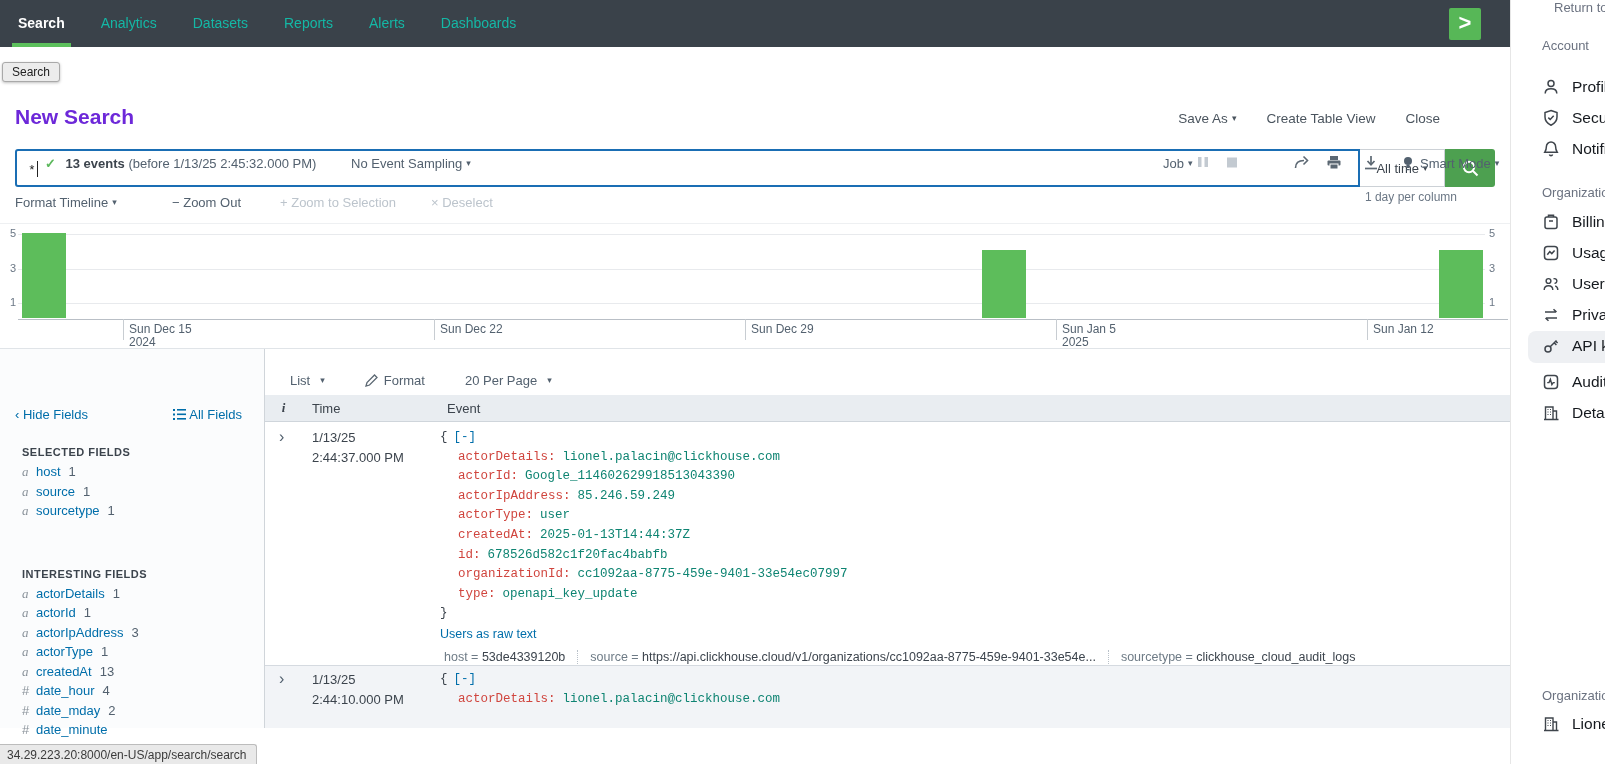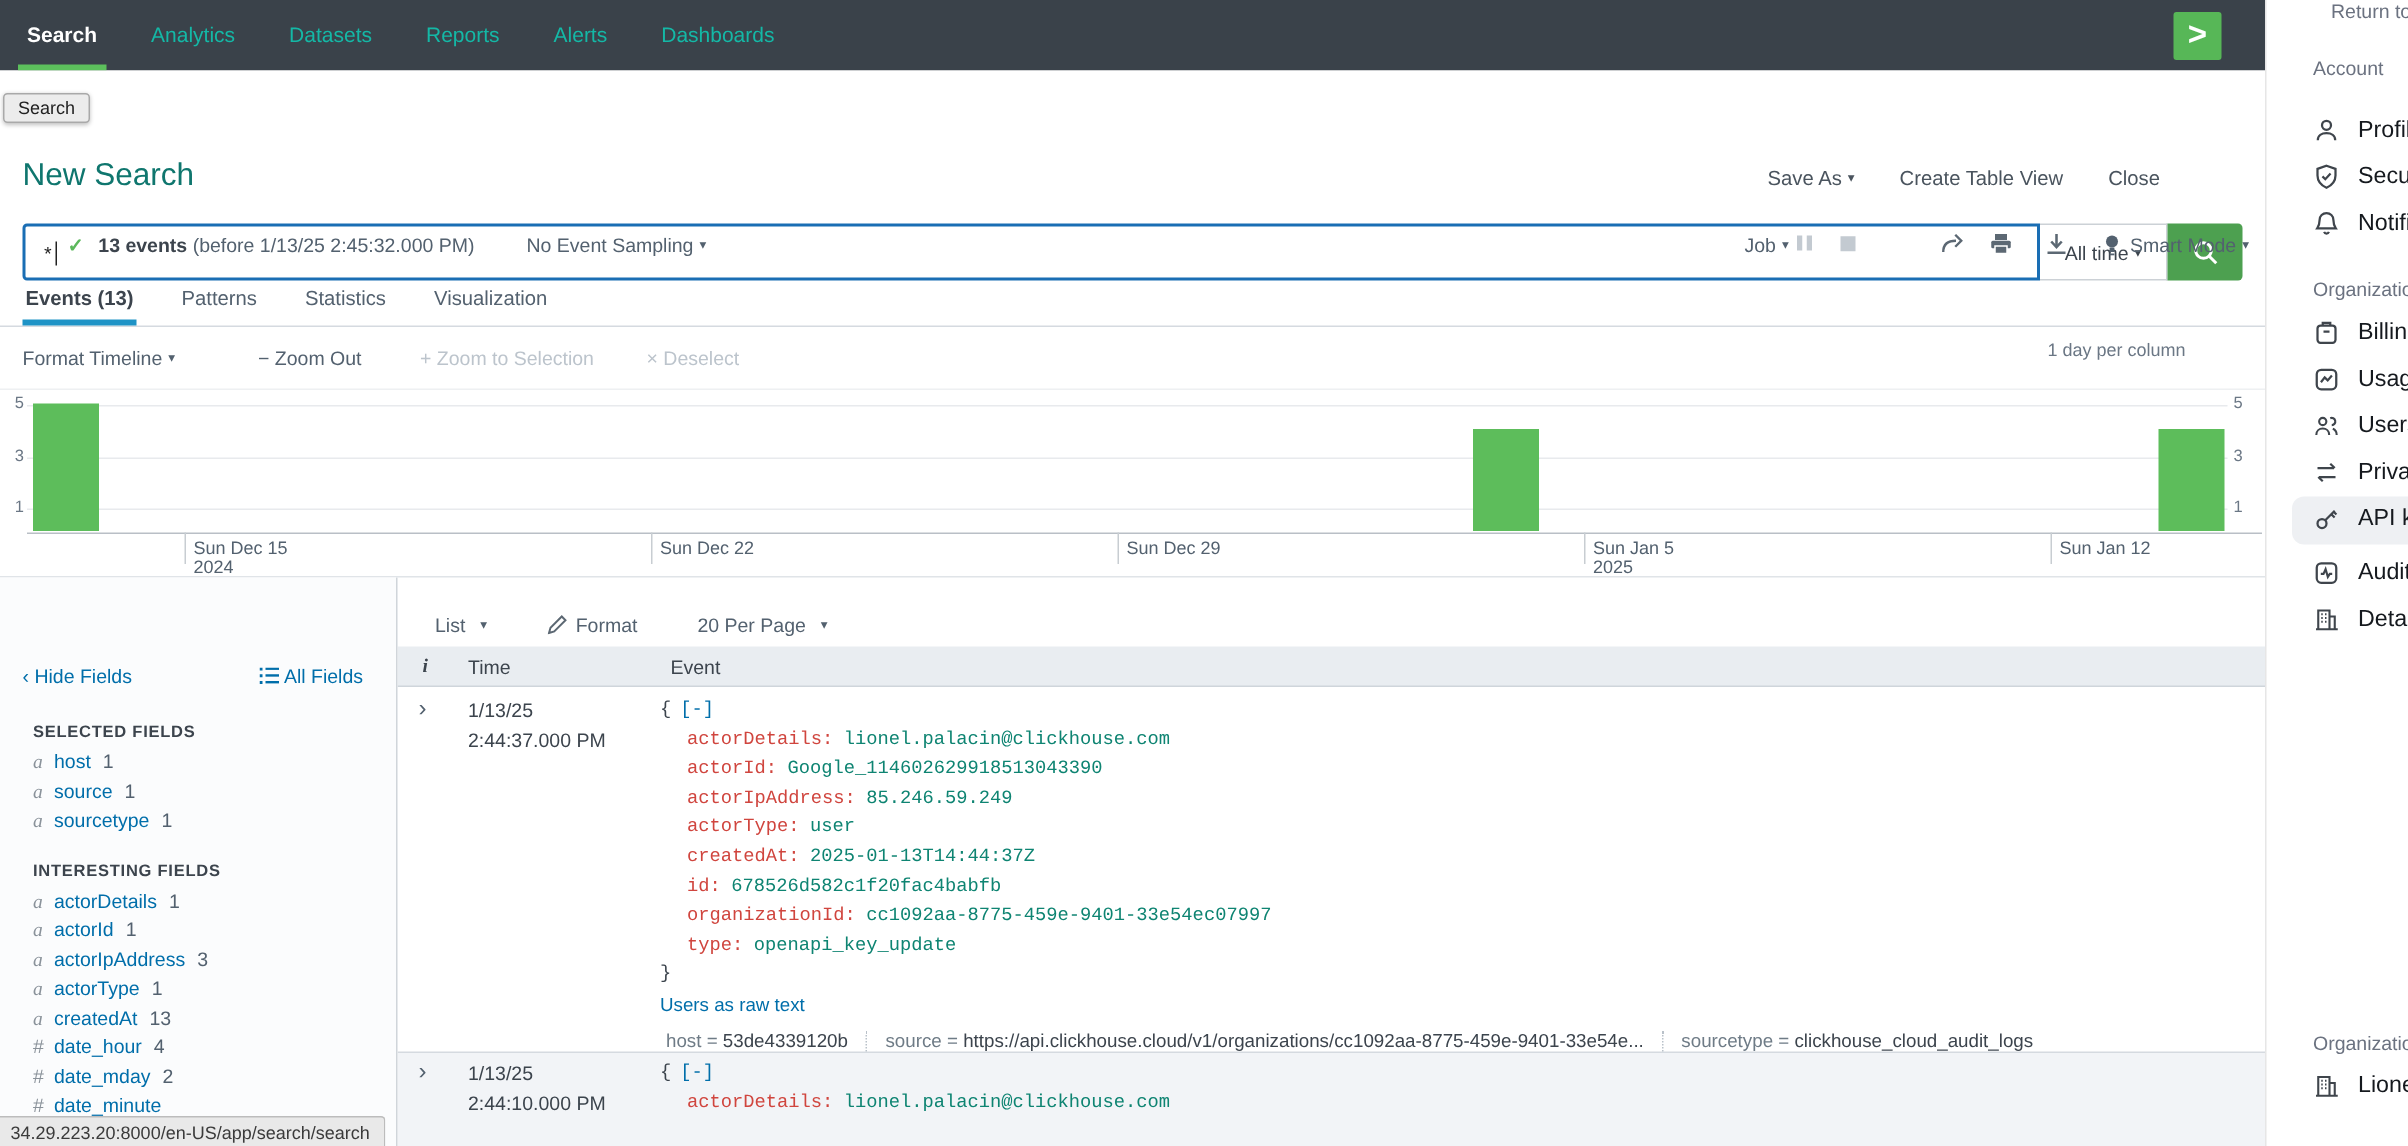--- a/index.html
+++ b/index.html
@@ -10,21 +10,21 @@
   
   .topnav { height:47px; background:#3a424a; display:flex; align-items:stretch; position:relative; }
   .nav-item { color:#14b8a6; font-size:14px; line-height:47px; padding:0 18px; position:relative; cursor:pointer; }
   .nav-item.active { color:#fff; font-weight:bold; }
   .nav-item.active::after { content:""; position:absolute; left:12px; right:12px; bottom:0; height:4px; background:#5cc05c; }
   .nav-logo { position:absolute; right:29px; top:8px; width:32px; height:32px; background:#57b757; border-radius:2px;
     color:#fff; font-weight:bold; font-size:22px; line-height:30px; text-align:center; }
 
   
   .page-head { height:100px; position:relative; background:#fff; }
-  .page-title { position:absolute; left:15px; top:58px; font-size:21px; font-weight:normal; color:#0f766e; }
+  .page-title { position:absolute; left:15px; top:58px; font-size:21px; font-weight:bold; color:#6d28d9; }
   .head-links { position:absolute; right:70px; top:64px; font-size:13.5px; color:#4a545e; display:flex; gap:30px; }
   .head-link { cursor:pointer; }
   .caret { font-size:9px; vertical-align:2px; margin-left:4px; color:inherit; }
   .search-row { position:absolute; left:15px; top:102px; height:38px; display:flex; }
   .search-input { width:1345px; height:38px; border:2px solid #1a6eb4; border-radius:3px 0 0 3px; background:#fff;
     font-family:"Liberation Mono", monospace; font-size:13px; padding:10px 0 0 11px; color:#222; }
   .cursor { display:inline-block; width:1px; height:16px; background:#222; vertical-align:-3px; margin-left:1px; }
   .time-btn { width:85px; height:38px; background:#fff; border:1px solid #ccd1d6; border-left:none;
     font-size:13px; color:#3c444d; text-align:center; line-height:36px; cursor:pointer; }
   .search-btn { width:50px; height:38px; background:#4da050; border-radius:0 3px 3px 0; display:flex;
@@ -64,21 +64,21 @@
   .xtick { position:absolute; top:97px; }
   .xtick .tickline { position:absolute; left:0; top:0; width:1px; height:21px; background:#c8cdd2; }
   .xtick .xlab { position:absolute; left:6px; top:4px; font-size:12px; color:#53616f; line-height:13px; white-space:nowrap; }
 
   
   .main { height:379px; display:flex; }
   .fields-col { width:265px; border-right:1px solid #d0d5da; background:#fbfcfd; position:relative; padding-top:58px; }
   .fields-head { display:flex; justify-content:space-between; padding:0 22px 0 15px; font-size:13px; }
   .flink { color:#006eaa; cursor:pointer; }
   .fsec-title { font-size:11px; font-weight:bold; letter-spacing:.5px; color:#3c444d; margin:24px 0 6px 22px; }
-  .fsec-title.second { margin-top:16px; }
+  .fsec-title.second { margin-top:45px; }
   .frow { padding-left:22px; height:19.5px; font-size:13px; display:flex; align-items:baseline; cursor:pointer; }
   .ftype { width:14px; color:#8a929a; font-family:"Liberation Serif", serif; font-style:italic; }
   .ftype.num { font-style:normal; font-family:"Liberation Sans",sans-serif; }
   .fname { color:#006eaa; }
   .fcount { color:#53616f; margin-left:8px; }
 
   .results-col { flex:1; display:flex; flex-direction:column; }
   .results-toolbar { height:46px; padding:16px 0 0 25px; font-size:13px; color:#53616f; display:flex; gap:40px; }
   .rt-item { cursor:pointer; display:flex; align-items:center; gap:6px; }
 
@@ -200,26 +200,20 @@
     <span class="bulb">
       <svg class="icon" width="12" height="15" viewBox="0 0 12 15">
           <circle cx="6" cy="5" r="4" fill="#53616f"></circle>
           <rect x="4.4" y="9" width="3.2" height="3" fill="#53616f"></rect>
           <rect x="4.4" y="13" width="3.2" height="1.2" fill="#53616f"></rect>
         </svg>
     </span>
     <span class="jb-smart"><span>Smart Mode</span><span class="caret">▾</span></span>
   </div>
 
-  <div class="tabs-row">
-    <span class="tab active">Events (13)</span>
-    <span class="tab">Patterns</span>
-    <span class="tab">Statistics</span>
-    <span class="tab">Visualization</span>
-  </div>
 
   <div class="tl-toolbar">
     <span class="tlt-item" style="left:15px"><span>Format Timeline</span><span class="caret">▾</span></span>
     <span class="tlt-item" style="left:172px">− Zoom Out</span>
     <span class="tlt-item disabled" style="left:280px">+ Zoom to Selection</span>
     <span class="tlt-item disabled" style="left:431px">× Deselect</span>
     <span class="tl-scale">1 day per column</span>
   </div>
 
   <div class="chart">

